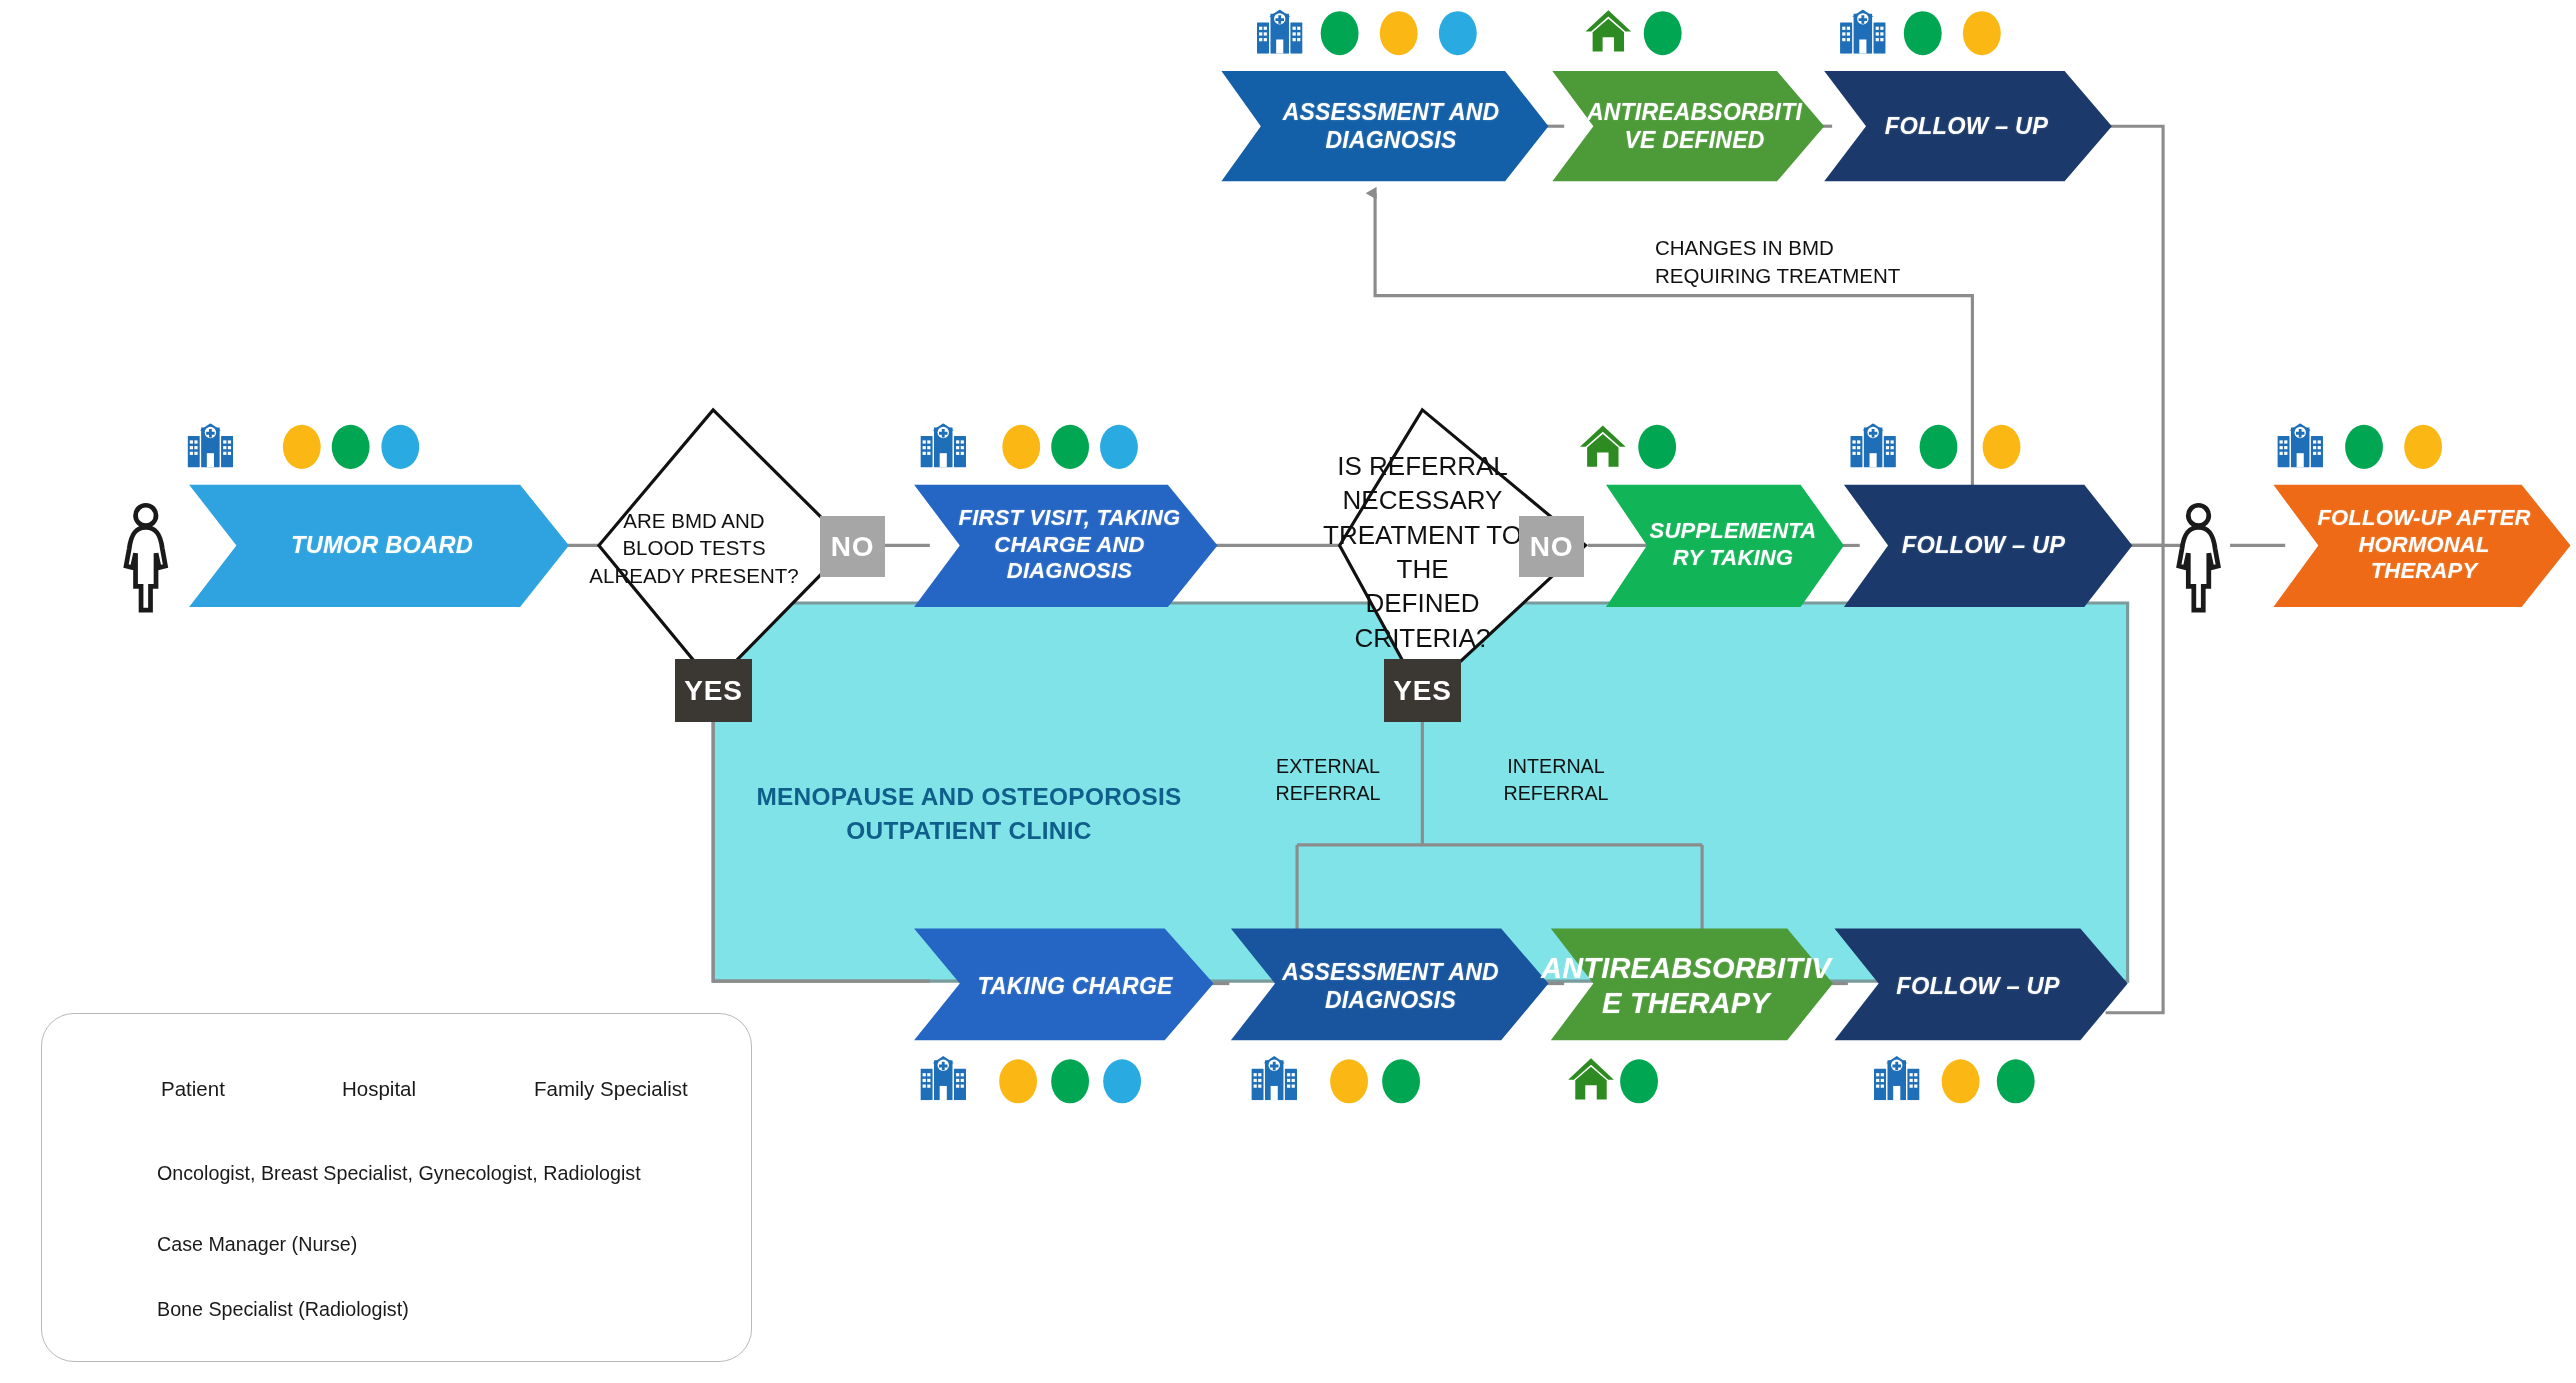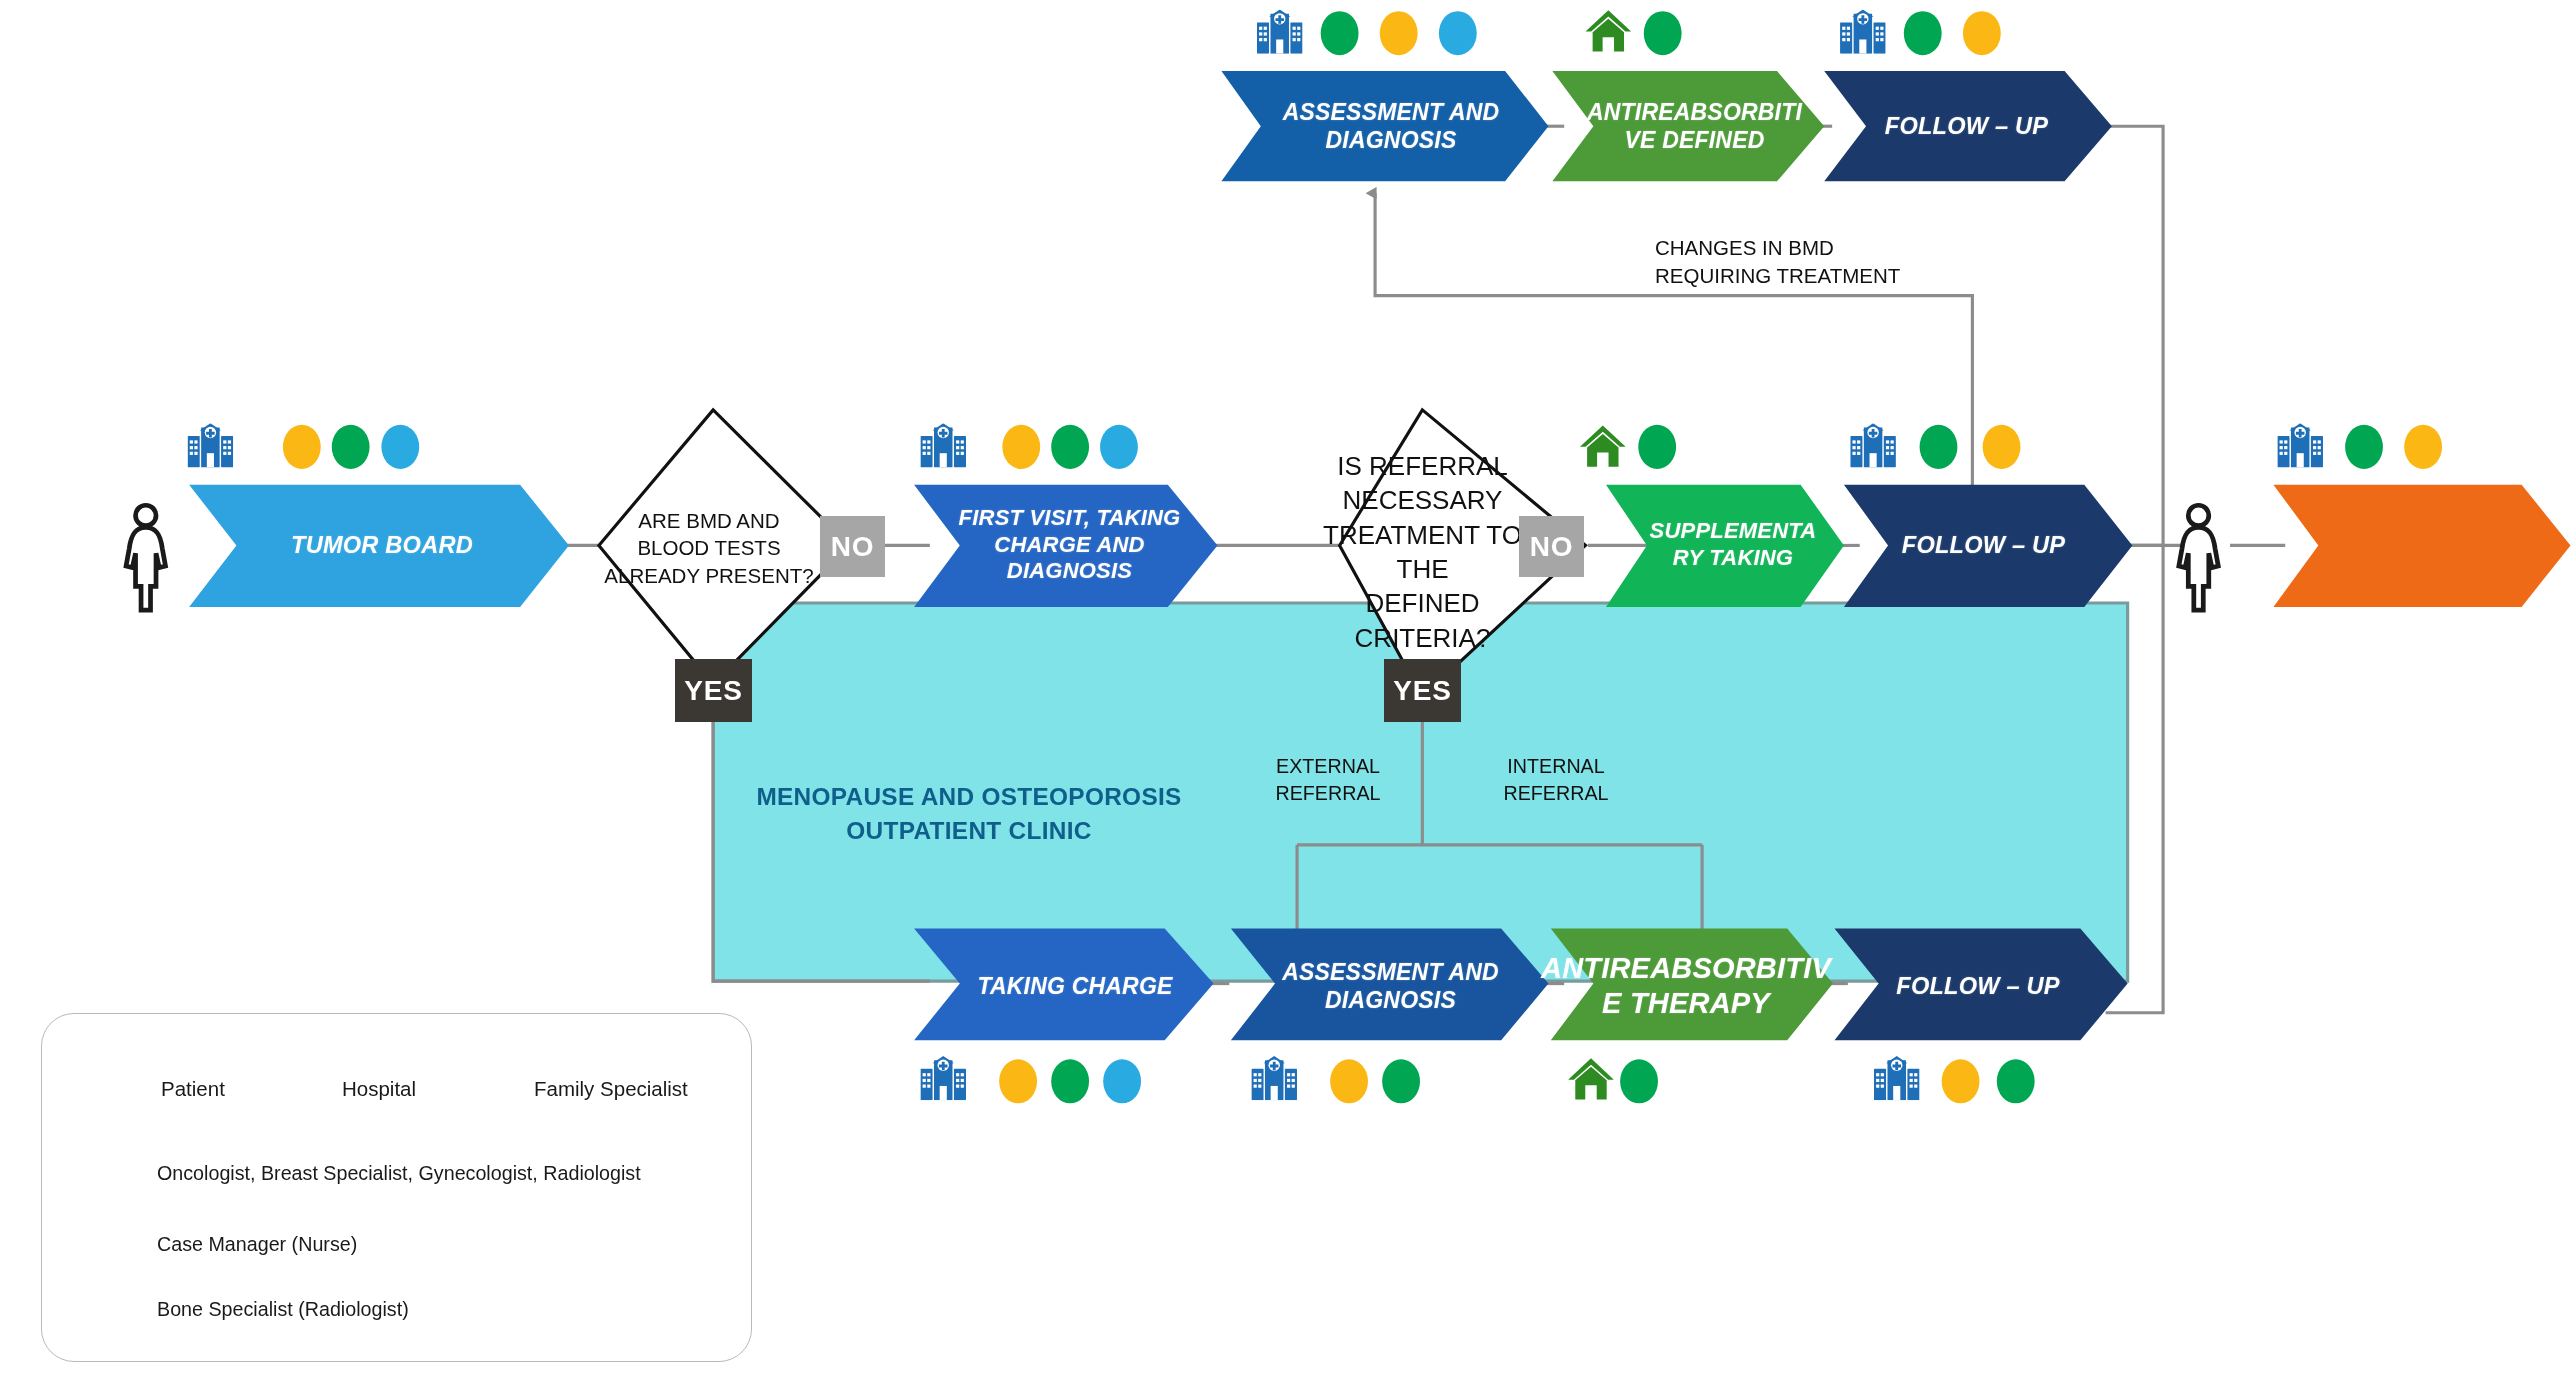--- a/index.html
+++ b/index.html
@@ -259,41 +259,48 @@
     </div>
     <div class="nodeLabel" style="left:1639px;top:490px;width:188px;height:110px;font-size:22px;">
       <div>
         <div>SUPPLEMENTA</div>
         <div>RY TAKING</div>
       </div>
     </div>
     <div class="nodeLabel" style="left:1879px;top:490px;width:209px;height:110px;font-size:23.6px;">
       <div>FOLLOW – UP</div>
     </div>
+    <div class="nodeLabel" style="left:2317px;top:490px;width:214px;height:110px;font-size:22px;">
+      <div>
+        <div>FOLLOW-UP AFTER</div>
+        <div>HORMONAL</div>
+        <div>THERAPY</div>
+      </div>
+    </div>
 
     <div class="nodeLabel" style="left:957px;top:935px;width:236px;height:102px;font-size:23px;">
       <div>TAKING CHARGE</div>
     </div>
     <div class="nodeLabel" style="left:1277px;top:935px;width:227px;height:102px;font-size:23px;">
       <div>
         <div>ASSESSMENT AND</div>
         <div>DIAGNOSIS</div>
       </div>
     </div>
     <div class="nodeLabel" style="left:1585px;top:935px;width:202px;height:102px;font-size:29px;">
       <div>
         <div>ANTIREABSORBITIV</div>
         <div>E THERAPY</div>
       </div>
     </div>
     <div class="nodeLabel" style="left:1875px;top:935px;width:206px;height:102px;font-size:23.6px;">
       <div>FOLLOW – UP</div>
     </div>
 
-    <div class="diamondText" style="left:602px;top:493px;width:214px;height:110px;font-size:20.5px;">
+    <div class="diamondText" style="left:587px;top:493px;width:214px;height:110px;font-size:20.5px;">
       <div>
         <div>ARE BMD AND</div>
         <div>BLOOD TESTS</div>
         <div>ALREADY PRESENT?</div>
       </div>
     </div>
     <div class="ynBox" style="left:820px;top:516px;width:65px;height:61px;background:#A6A6A6;font-size:28px;">NO</div>
     <div class="ynBox" style="left:675px;top:659px;width:77px;height:63px;background:#3B3833;font-size:28px;">YES</div>
 
     <div class="diamondText" style="left:1316px;top:481px;width:213px;height:142px;font-size:26px;">

